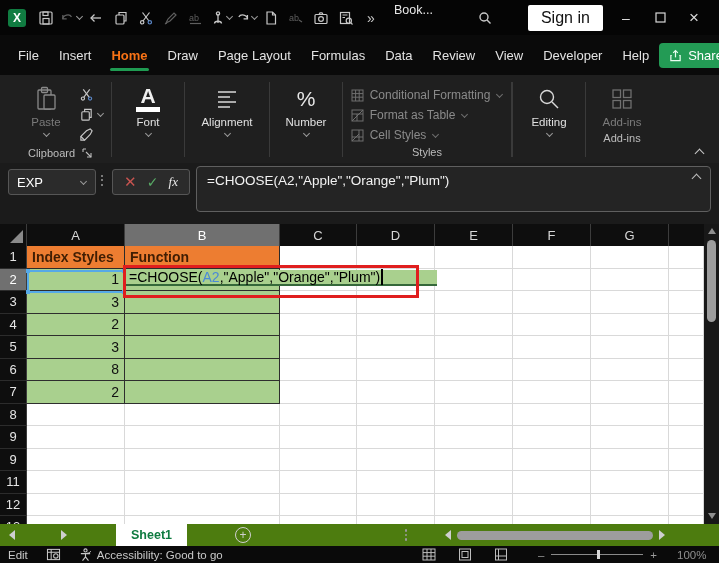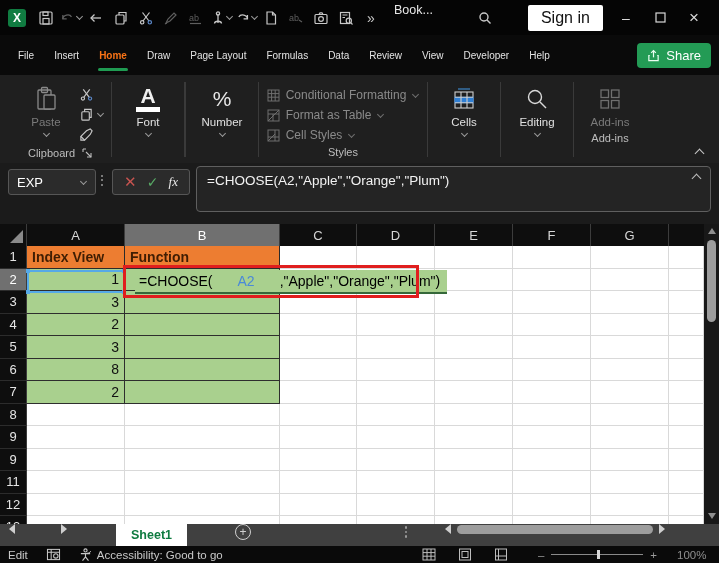--- a/index.html
+++ b/index.html
@@ -15,21 +15,21 @@
   .chev { width:7px; height:7px; display:inline-block; position:relative; }
   .chev::after { content:""; position:absolute; left:1px; top:0; width:4px; height:4px; border-right:1px solid #9a9a9a; border-bottom:1px solid #9a9a9a; transform:rotate(45deg); }
   .gray-txt { color:#6b6b6b; font-size:10px; }
   .doc-title { color:#e8e8e8; font-size:12.5px; margin:0 14px 16px 10px; white-space:nowrap; }
   .signin-btn { background:#fff; color:#111; font-size:16px; border:none; padding:4px 13px; border-radius:2px; margin:0 0 0 30px; cursor:pointer; font-family:inherit; }
   .win-btn { width:34px; height:30px; display:flex; align-items:center; justify-content:center; color:#d9d9d9; font-size:14px; }
   .spacer { flex:1; }
 
   
   .ribbontabs { height:40px; background:#0a0a0a; display:flex; align-items:center; padding:0 8px; flex:0 0 auto; position:relative; }
-  .rtab { color:#e3e3e3; font-size:10px; padding:0 10px; height:40px; display:flex; align-items:center; position:relative; cursor:pointer; white-space:nowrap; }
+  .rtab { color:#e3e3e3; font-size:13px; padding:0 10px; height:40px; display:flex; align-items:center; position:relative; cursor:pointer; white-space:nowrap; }
   .rtab.active { font-weight:bold; color:#f97316; }
   .rtab.active::after { content:""; position:absolute; left:9px; right:9px; bottom:4px; height:3px; background:#1f9b52; border-radius:2px; }
   .share-btn { margin-left:auto; background:#239b55; color:#fff; height:25px; border-radius:4px; display:flex; align-items:center; gap:6px; font-size:13px; padding:0 10px; cursor:pointer; }
 
   
   .ribbon { height:88px; background:#1f1f1f; display:flex; padding:5px 4px 0 10px; flex:0 0 auto; position:relative; }
   .rgroup { display:flex; flex-direction:column; align-items:center; position:relative; padding:0 7px; }
   .rgroup .content { flex:1; display:flex; align-items:flex-start; }
   .glabel { font-size:11px; color:#bdbdbd; height:20px; display:flex; align-items:center; gap:6px; }
   .vsep { width:1px; background:#3a3a3a; margin:2px 0 6px 0; }
@@ -73,35 +73,35 @@
   .corner::after { content:""; position:absolute; right:3px; bottom:3px; border-left:13px solid transparent; border-bottom:13px solid #8a8a8a; }
   .w-rh{width:27px;} .w-a{width:98px;} .w-b{width:155px;} .w-c{width:77px;}
   .w-d,.w-e,.w-f,.w-g{width:78px;} .w-fill{flex:1; border-right:none;}
   .grow { display:flex; height:22.5px; }
   .cell { border-right:1px solid #d9d9d9; border-bottom:1px solid #d9d9d9; font-size:14px; color:#111; display:flex; align-items:center; padding:0 5px; background:#fff; cursor:cell; }
   .rh { background:#0e0e0e; color:#e5e5e5; justify-content:center; border-right:1px solid #3c3c3c; border-bottom:1px solid #2c2c2c; font-size:13px; padding:0; cursor:pointer; }
   .rh.active { background:#707070; color:#fff; }
   .orange { background:#ED7D31; border-right:1px solid #2b2b2b; border-bottom:1px solid #2b2b2b; font-weight:bold; color:#401e03; }
   .green { background:#A9D08E; border-right:1px solid #2e2e2e; border-bottom:1px solid #2e2e2e; }
   .num { justify-content:flex-end; }
-  .edit-cell { position:absolute; left:135px; top:45.5px; width:312px; height:24px; background:#A9D08E; z-index:2; display:flex; align-items:center; padding-left:4px; font-size:14px; color:#000; border-bottom:2px solid #35683a; white-space:nowrap;gap:25px; }
+  .edit-cell { position:absolute; left:125px; top:45.5px; width:312px; height:16px; background:#A9D08E; z-index:2; display:flex; align-items:center; padding-left:4px; font-size:14px; color:#000; border-bottom:2px solid #35683a; white-space:nowrap; }
   .edit-cell .ref { color:#4a89d8; }
   .caret { display:inline-block; width:1.5px; height:16px; background:#000; margin-left:1px; }
   .ref-a2 { position:absolute; left:27px; top:45.5px; width:98px; height:23px; border:2px solid #56a9e8; z-index:2; pointer-events:none; }
   .ref-a2 i { position:absolute; width:4px; height:4px; background:#56a9e8; }
   .ref-a2 .h1{left:-3px;top:-3px;} .ref-a2 .h2{right:-3px;top:-3px;} .ref-a2 .h3{left:-3px;bottom:-3px;} .ref-a2 .h4{right:-3px;bottom:-3px;}
   .red-box { position:absolute; left:123px; top:41px; width:296px; height:33px; border:3px solid #E01E1E; z-index:3; pointer-events:none; }
   .vscroll { position:absolute; right:0; top:0; width:15px; height:300px; background:#181818; display:flex; flex-direction:column; align-items:center; }
   .varrow { width:0; height:0; margin:4px 0; cursor:pointer; }
   .varrow.up { border-left:4px solid transparent; border-right:4px solid transparent; border-bottom:6px solid #8f8f8f; }
   .varrow.down { border-left:4px solid transparent; border-right:4px solid transparent; border-top:6px solid #8f8f8f; margin-top:auto; margin-bottom:5px; }
   .vthumb { width:9px; height:82px; background:#9d9d9d; border-radius:5px; margin-top:2px; cursor:grab; }
 
   
-  .sheetbar { height:22px; background:#404040; display:flex; align-items:flex-start; flex:0 0 auto; position:relative;gap:28px; }
+  .sheetbar { height:22px; background:#4d7c0f; display:flex; align-items:center; flex:0 0 auto; position:relative;gap:28px; }
   .sheet-nav { width:0; height:0; margin:0 9px; cursor:pointer; }
   .sheet-nav.left { border-top:5px solid transparent; border-bottom:5px solid transparent; border-right:6px solid #cfcfcf; }
   .sheet-nav.right { border-top:5px solid transparent; border-bottom:5px solid transparent; border-left:6px solid #cfcfcf; }
   .sheettab { background:#fff; color:#0f7b40; font-weight:bold; font-size:12.5px; height:22px; display:flex; align-items:center; padding:0 15px; margin-left:12px; cursor:pointer; }
   .addsheet { width:16px; height:16px; border:1px solid #cfcfcf; border-radius:50%; color:#cfcfcf; display:flex; align-items:center; justify-content:center; font-size:12px; margin-left:20px; cursor:pointer; line-height:1; }
   .hdots { margin-left:auto; margin-right:10px; cursor:pointer; }
   .hdots i { display:block; width:2.5px; height:2.5px; background:#9a9a9a; border-radius:50%; margin:2px 0; }
   .hscroll { display:flex; align-items:center; width:262px; margin-right:12px; }
   .hthumb { height:9px; background:#9d9d9d; border-radius:5px; width:196px; margin:0 6px; cursor:grab; }
 
@@ -301,20 +301,31 @@
     </div>
     <div class="vsep"></div>
     <div class="rgroup">
       <div class="bigbtn">
         <span class="bicon font-A">A<span class="bar"></span></span>
         <span class="blabel">Font</span>
         <span class="chev"></span>
       </div>
     </div>
     <div class="vsep"></div>
+    <div class="rgroup">
+      <div class="bigbtn" style="width:70px;">
+        <span class="bicon">
+            <svg width="22" height="20" viewBox="0 0 22 20" fill="none" stroke="#d9d9d9" stroke-width="1.6">
+              <path d="M2 3 H20 M2 8 H14 M2 13 H20 M2 18 H14"></path>
+            </svg>
+          </span>
+        <span class="blabel">Alignment</span>
+        <span class="chev"></span>
+      </div>
+    </div>
     <div class="vsep"></div>
     <div class="rgroup">
       <div class="bigbtn">
         <span class="bicon pct">%</span>
         <span class="blabel">Number</span>
         <span class="chev"></span>
       </div>
     </div>
     <div class="vsep"></div>
     <div class="rgroup" style="width:168px;">
@@ -342,34 +353,20 @@
             </svg>
           <span>Cell Styles</span>
             <span class="chev"></span>
         </span>
       </div>
       <div class="glabel">
           <span>Styles</span>
         </div>
     </div>
     <div class="vsep"></div>
-    <div class="rgroup">
-      <div class="bigbtn">
-        <span class="bicon">
-            <svg width="24" height="24" viewBox="0 0 24 24" fill="none" stroke="#cfcfcf" stroke-width="1.1">
-              <path d="M6 2 H18" stroke="#3f8fd6"></path>
-              <rect x="3" y="5" width="18" height="16"></rect>
-              <rect x="3" y="10.3" width="18" height="5.4" fill="#2f7fd4" stroke="#2f7fd4"></rect>
-              <path d="M9 5 V21 M15 5 V21 M3 10.3 H21 M3 15.7 H21"></path>
-            </svg>
-          </span>
-        <span class="blabel">Cells</span>
-        <span class="chev"></span>
-      </div>
-    </div>
     <div class="vsep"></div>
     <div class="rgroup">
       <div class="bigbtn">
         <span class="bicon">
             <svg width="24" height="24" viewBox="0 0 24 24" fill="none" stroke="#d9d9d9" stroke-width="1.4">
               <circle cx="10" cy="10" r="6.5"></circle>
               <path d="M15 15 L21 21"></path>
             </svg>
           </span>
         <span class="blabel">Editing</span>
@@ -426,21 +423,21 @@
         <div class="hcell w-c">C</div>
         <div class="hcell w-d">D</div>
         <div class="hcell w-e">E</div>
         <div class="hcell w-f">F</div>
         <div class="hcell w-g">G</div>
         <div class="hcell w-fill"></div>
       </div>
 
       <div class="grow">
         <div class="cell rh w-rh">1</div>
-        <div class="cell w-a orange">Index View</div>
+        <div class="cell w-a orange">Index Styles</div>
         <div class="cell w-b orange">Function</div>
         <div class="cell w-c"></div>
           <div class="cell w-d"></div>
           <div class="cell w-e"></div>
           <div class="cell w-f"></div>
           <div class="cell w-g"></div>
           <div class="cell w-fill"></div>
       </div>
       <div class="grow">
         <div class="cell rh w-rh active">2</div>

